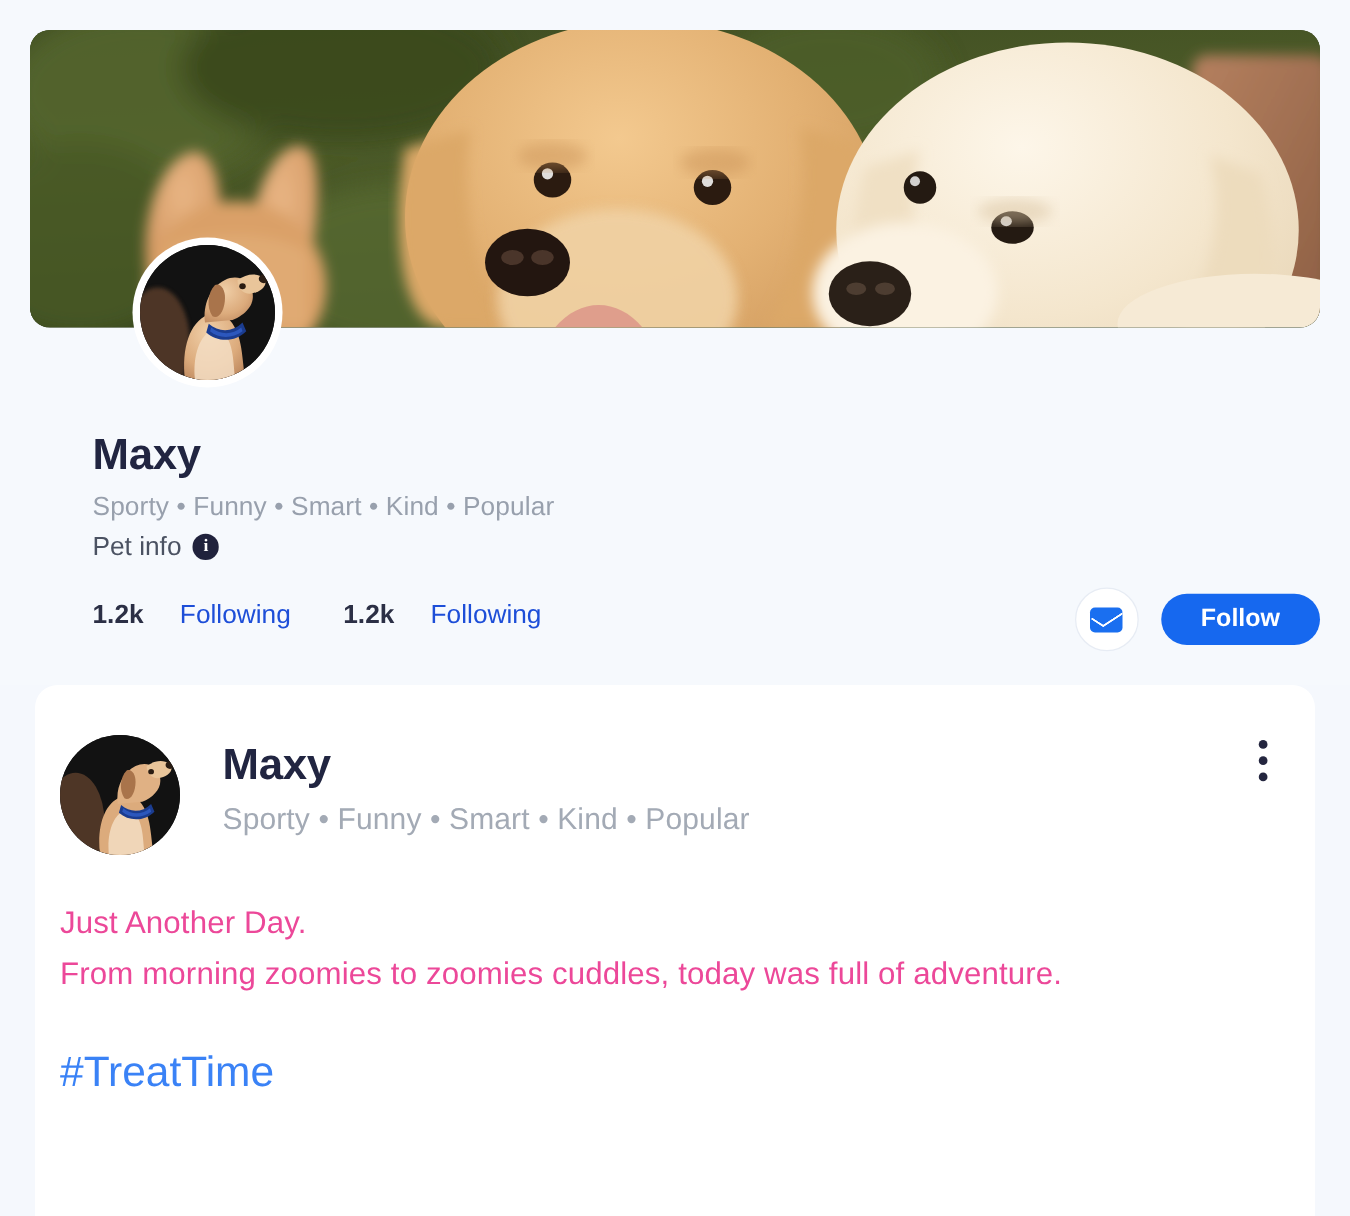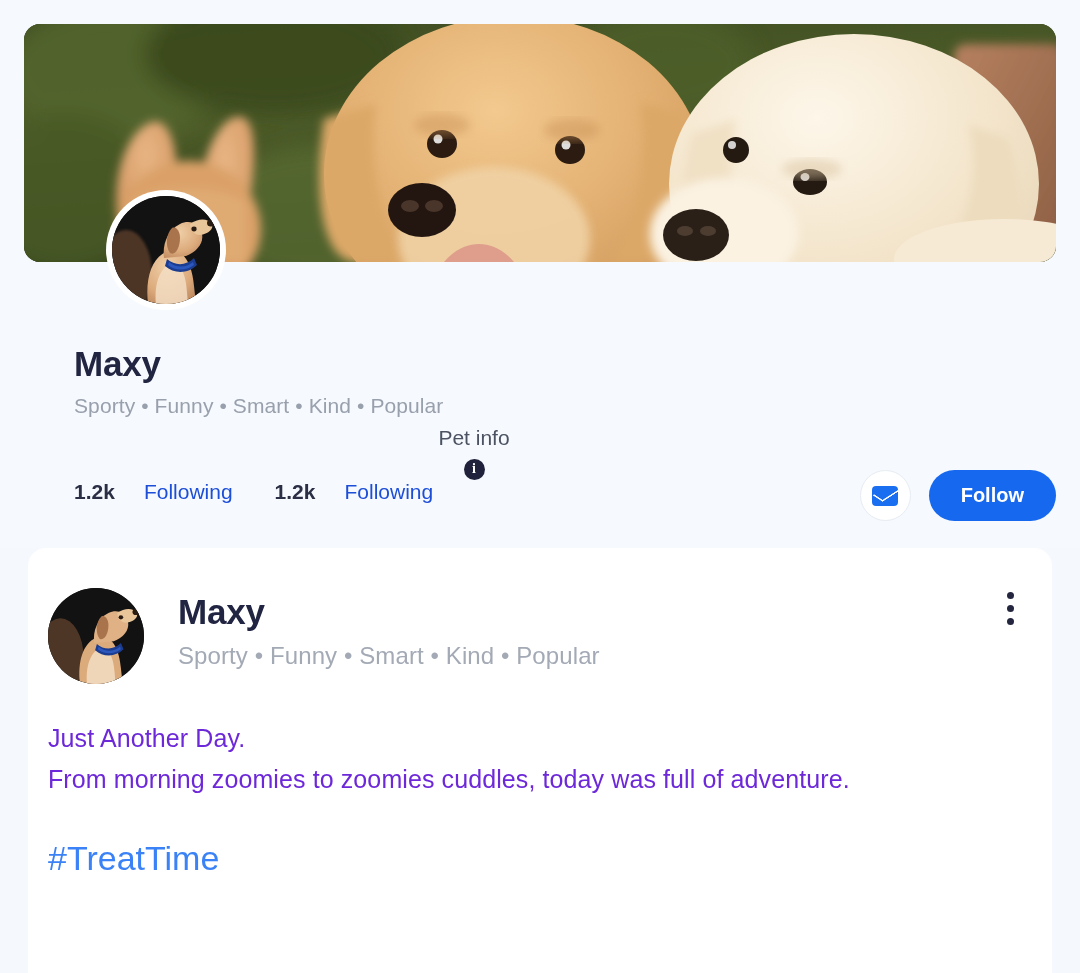--- a/index.html
+++ b/index.html
@@ -85,21 +85,20 @@
     font-size: 21px;
     color: #98a0ad;
     line-height: 1.25;
     letter-spacing: 0.1px;
   }
   .pet-info-row {
     margin-top: 6px;
     display: flex;
     align-items: center;
     gap: 9px;
-    flex-direction: column;
   }
   .pet-info-label {
     font-size: 21px;
     color: #4b5262;
   }
   .info-icon {
     width: 21px; height: 21px;
     border-radius: 50%;
     background: #20223c;
     display: flex;
@@ -162,21 +161,21 @@
     position: absolute;
     left: 4px; top: 1px;
     width: 18px; height: 10px;
     border-left: 2.5px solid #ffffff;
     border-bottom: 2.5px solid #ffffff;
     transform: rotate(-45deg) skew(12deg, 12deg);
     transform-origin: center;
     border-radius: 1px;
   }
   .follow-btn {
-    height: 51px;
+    height: 41px;
     padding: 0 32px;
     border-radius: 26px;
     background: #1668ef;
     color: #ffffff;
     font-size: 20px;
     font-weight: bold;
     display: flex;
     align-items: center;
     justify-content: center;
     cursor: pointer;
@@ -244,21 +243,21 @@
     background: #24263f;
     display: block;
   }
 
   
   .post-body {
     padding: 34px 24px 0 20px;
   }
   .post-line {
     font-size: 25px;
-    color: #6d28d9;
+    color: #ec4899;
     line-height: 1.62;
     letter-spacing: 0.1px;
   }
   .post-hashtags {
     margin-top: 30px;
   }
   .hashtag {
     display: block;
     font-size: 34px;
     color: #3a82f6;

